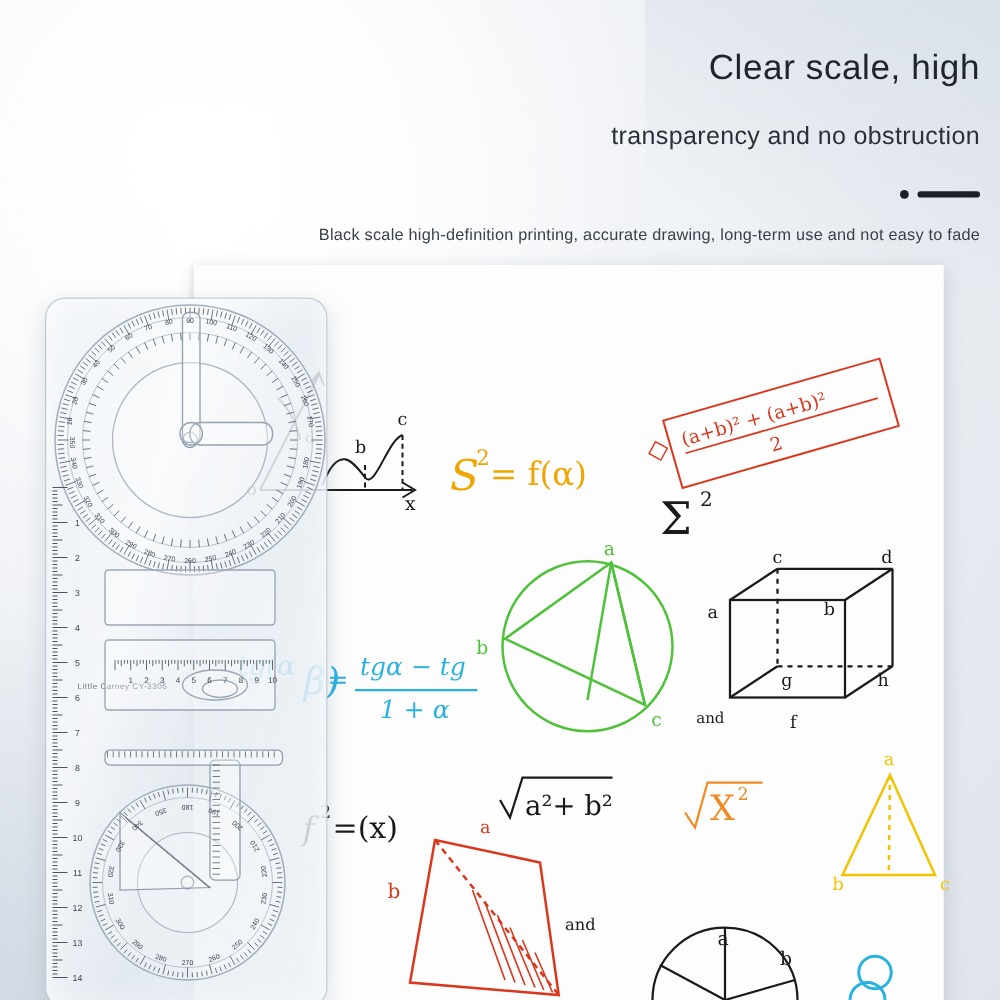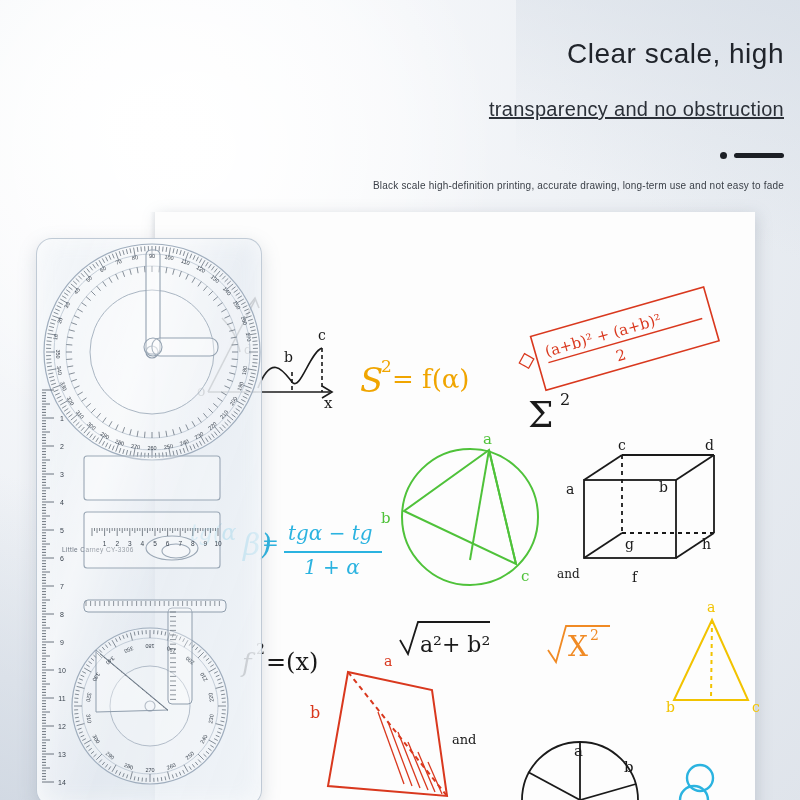--- a/index.html
+++ b/index.html
@@ -63,21 +63,20 @@
     white-space: nowrap;
   }
   .subhead {
     position: absolute;
     right: 32px;
     top: 98px;
     font-size: 20px;
     color: #2b3038;
     letter-spacing: 0.3px;
     white-space: nowrap;
-    text-decoration: underline;
   }
   .rule-mark {
     position: absolute;
     right: 32px;
     top: 150px;
     width: 64px;
     height: 10px;
   }
   .rule-dot {
     position: absolute;
@@ -94,21 +93,21 @@
     top: 3px;
     width: 50px;
     height: 5px;
     border-radius: 3px;
     background: #1c1f25;
   }
   .caption {
     position: absolute;
     right: 32px;
     top: 180px;
-    font-size: 10px;
+    font-size: 13px;
     color: #3b4048;
     letter-spacing: 0.2px;
     white-space: nowrap;
   }
 
   
   .paper {
     position: absolute;
     left: 155px;
     top: 212px;

